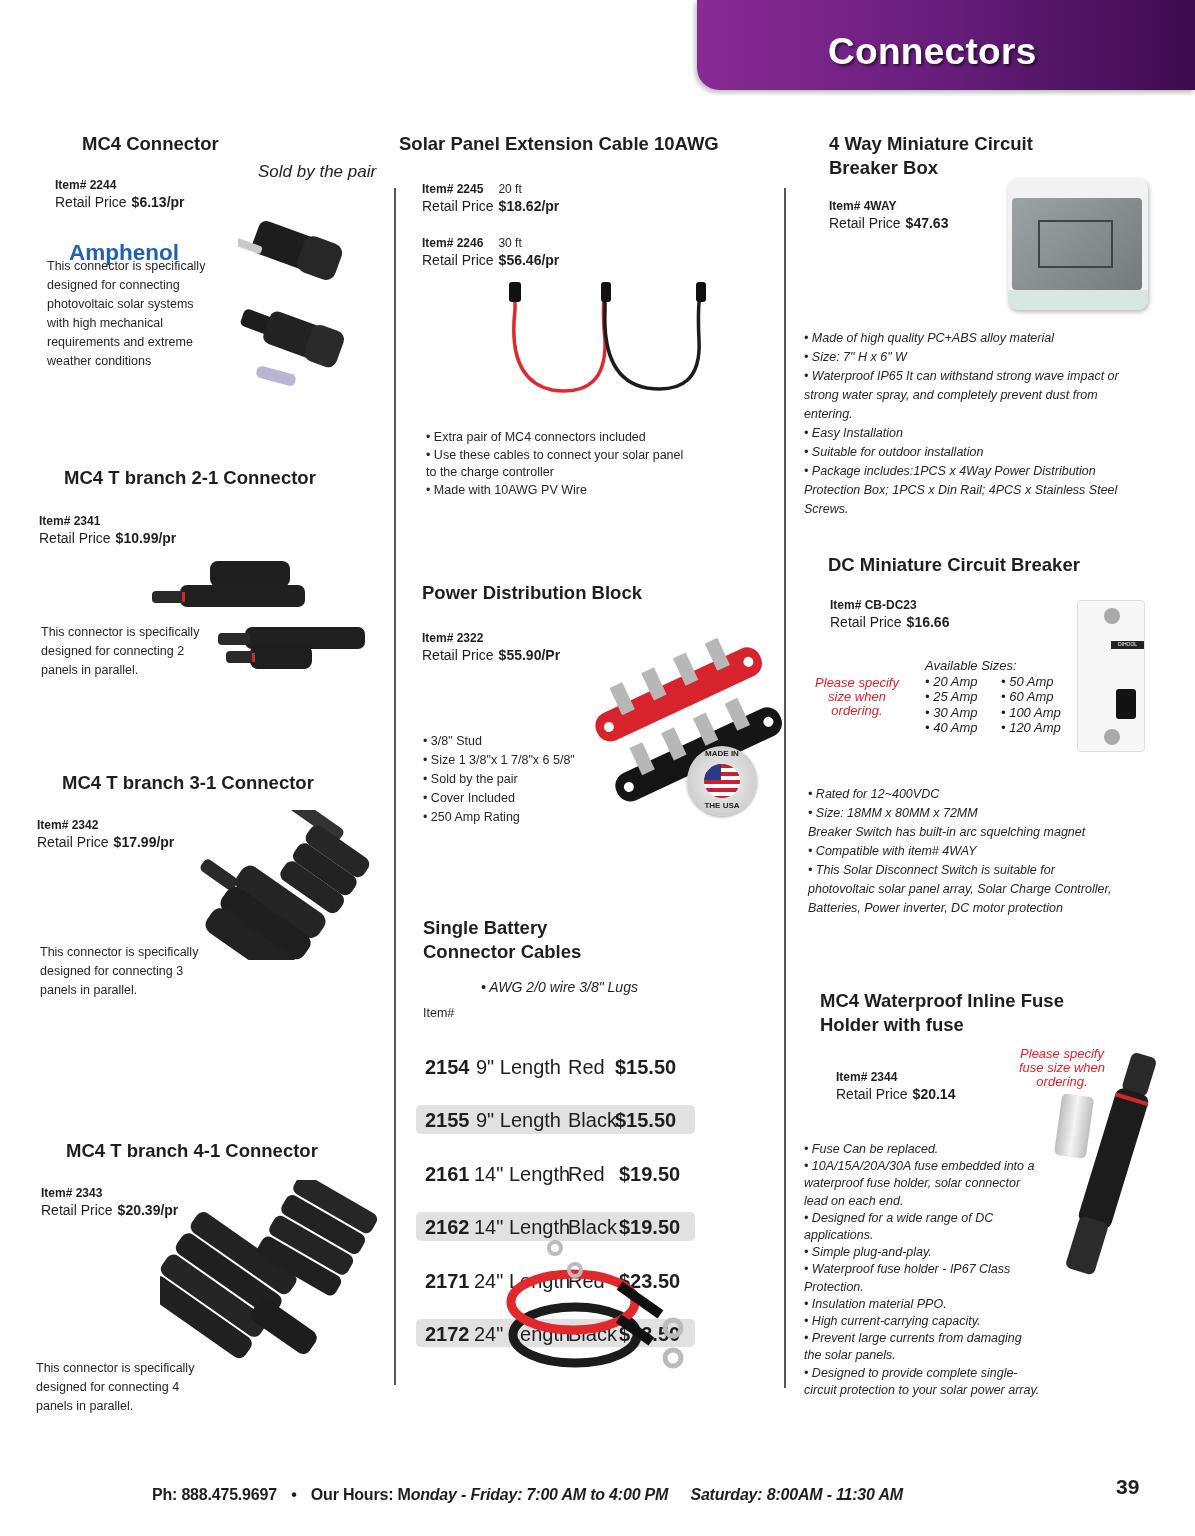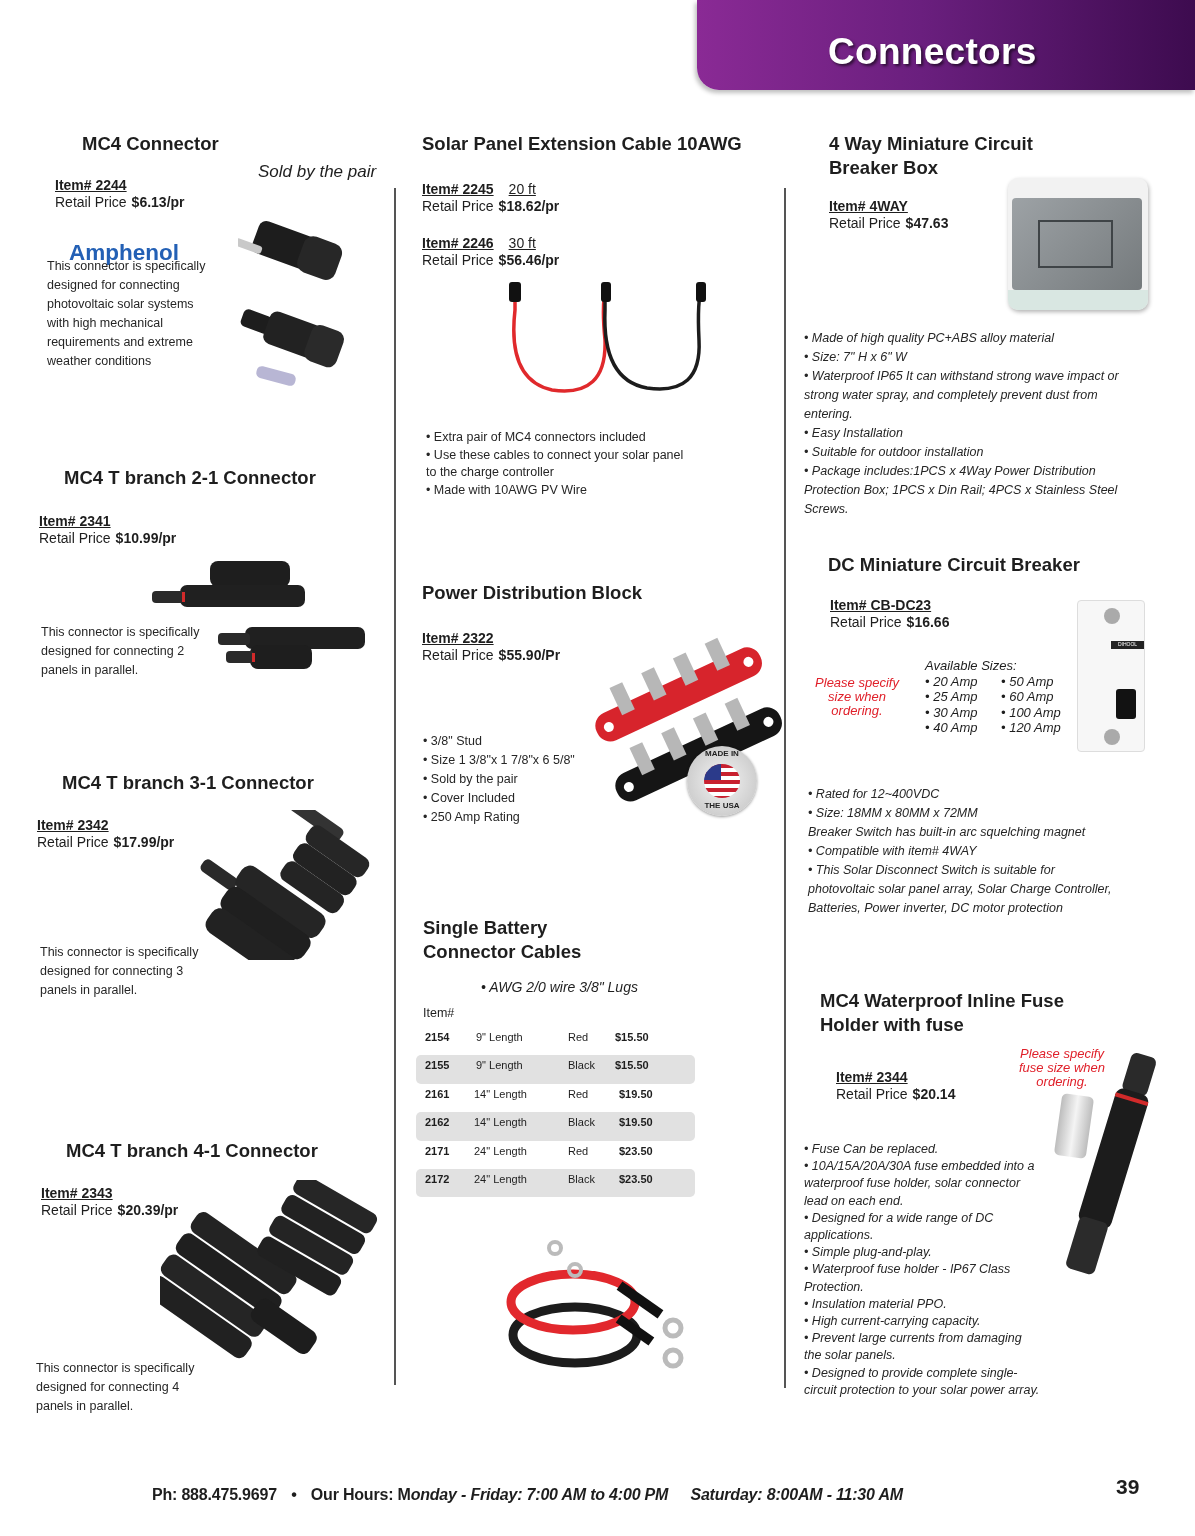--- a/index.html
+++ b/index.html
@@ -15,33 +15,33 @@
     box-shadow: -2px 3px 4px rgba(0,0,0,0.25);
   }
   .banner-title {
     position: absolute; left: 828px; top: 31px; font-size: 37px; font-weight: bold;
     color: #ffffff; text-shadow: 2px 2px 3px rgba(0,0,0,0.6); letter-spacing: 0.3px;
   }
 
   .vdiv { position: absolute; width: 1.5px; background: #555; }
 
   .h { font-weight: bold; font-size: 18.5px; color: #1e1e1e; line-height: 24px; }
-  .item { font-weight: bold; font-size: 14px; line-height: 17px; text-decoration: underline; }
+  .item { font-weight: bold; font-size: 12px; line-height: 17px; }
   .item .len { font-weight: normal; margin-left: 15px; }
   .price { font-size: 14px; line-height: 17px; }
   .price b { margin-left: 5px; }
   .desc { font-size: 12.5px; line-height: 19px; color: #262626; }
   .ital { font-style: italic; }
   .bul { font-size: 12.5px; line-height: 19px; color: #262626; }
   .red-note { color: #e0202a; font-style: italic; font-size: 13px; line-height: 14px; text-align: center; }
   .amph { color: #2360b5; font-weight: bold; font-size: 22.5px; }
 
   
   .btable { position: absolute; left: 416px; top: 1027px; width: 279px; }
-  .brow { position: relative; height: 28.4px; font-size: 11px; }
+  .brow { position: relative; height: 28.4px; font-size: 20px; margin-top: 25px; }
   .brow.shade { background: #e1e1e1; border-radius: 5px; }
   .brow span { position: absolute; top: 4px; }
   .c-item { left: 9px; font-weight: bold; }
   .c-len { left: 60px; }
   .c-col { left: 152px; }
   .c-pr { left: 199px; font-weight: bold; }
 
   .footer { position: absolute; left: 152px; top: 1486px; font-size: 16px; font-weight: bold; color: #1e1e1e; letter-spacing: -0.2px; }
   .footer i { font-style: italic; }
   .pagenum { position: absolute; left: 1116px; top: 1475px; font-size: 21px; font-weight: bold; }
@@ -154,21 +154,21 @@
     <g transform="rotate(30 160 60)">
         <rect x="110" y="10" width="90" height="22" rx="7" fill="#262626"></rect>
         <rect x="110" y="34" width="90" height="22" rx="7" fill="#222"></rect>
         <rect x="110" y="58" width="90" height="22" rx="7" fill="#242424"></rect>
         <rect x="110" y="82" width="90" height="22" rx="7" fill="#202020"></rect>
       </g>
   </svg>
 </div>
 
 <div>
-  <div class="abs h" style="left:422px; top:132px;">Solar Panel Extension Cable 10AWG</div>
+  <div class="abs h" style="left:399px; top:132px;">Solar Panel Extension Cable 10AWG</div>
   <div class="abs item" style="left:422px; top:181px;"><span>Item# 2245</span><span class="len">20 ft</span></div>
   <div class="abs price" style="left:422px; top:198px;"><span>Retail Price</span><b>$18.62/pr</b></div>
   <div class="abs item" style="left:422px; top:235px;"><span>Item# 2246</span><span class="len">30 ft</span></div>
   <div class="abs price" style="left:422px; top:252px;"><span>Retail Price</span><b>$56.46/pr</b></div>
   <svg class="img" style="left:497px; top:280px;" width="225" height="122">
     <path d="M18 6 L18 30 Q10 100 55 110 Q110 118 108 60 Q104 20 110 6" fill="none" stroke="#e0292c" stroke-width="3.5"></path>
     <path d="M108 6 L108 30 Q105 100 150 108 Q205 116 202 60 Q200 20 205 6" fill="none" stroke="#1c1c1c" stroke-width="3.5"></path>
     <rect x="12" y="2" width="12" height="20" rx="3" fill="#111"></rect>
       <rect x="104" y="2" width="10" height="20" rx="3" fill="#111"></rect>
       <rect x="199" y="2" width="10" height="20" rx="3" fill="#111"></rect>

